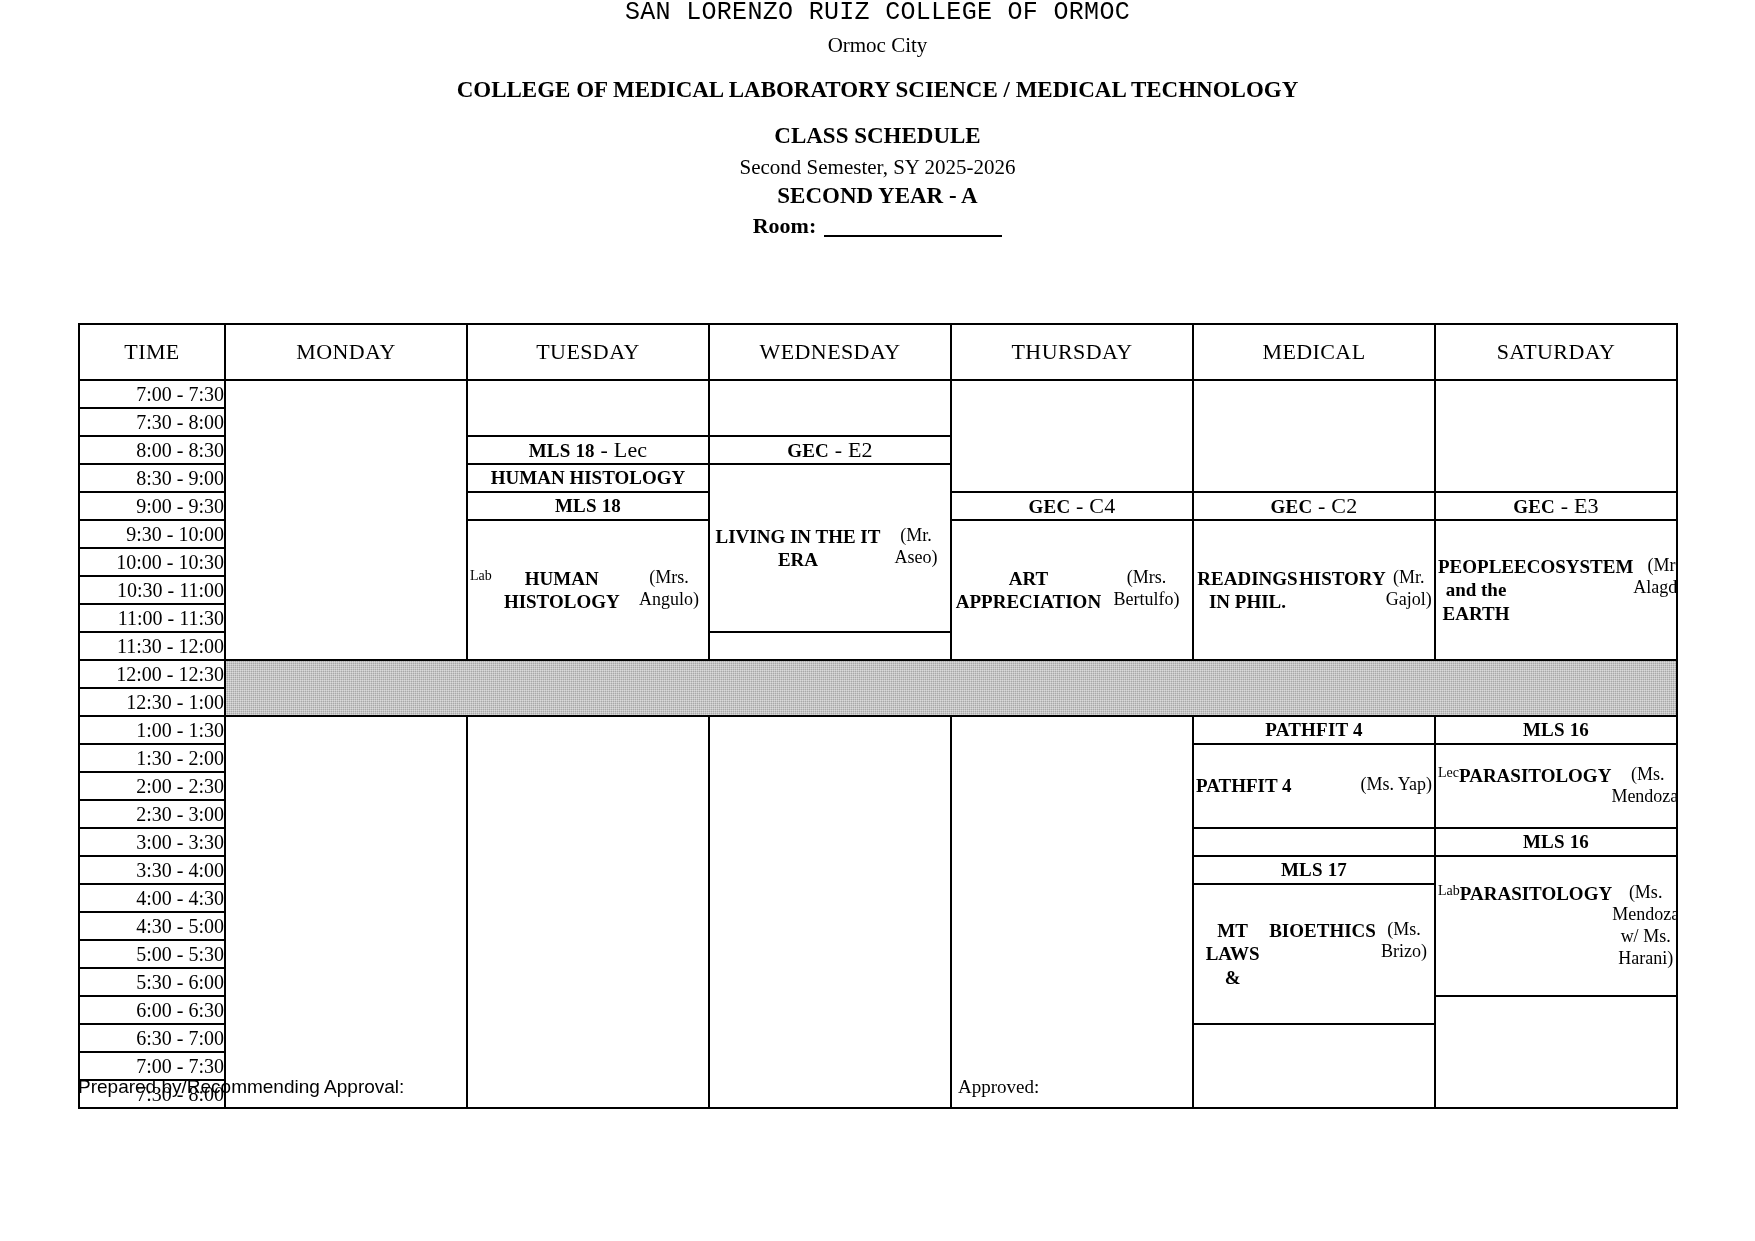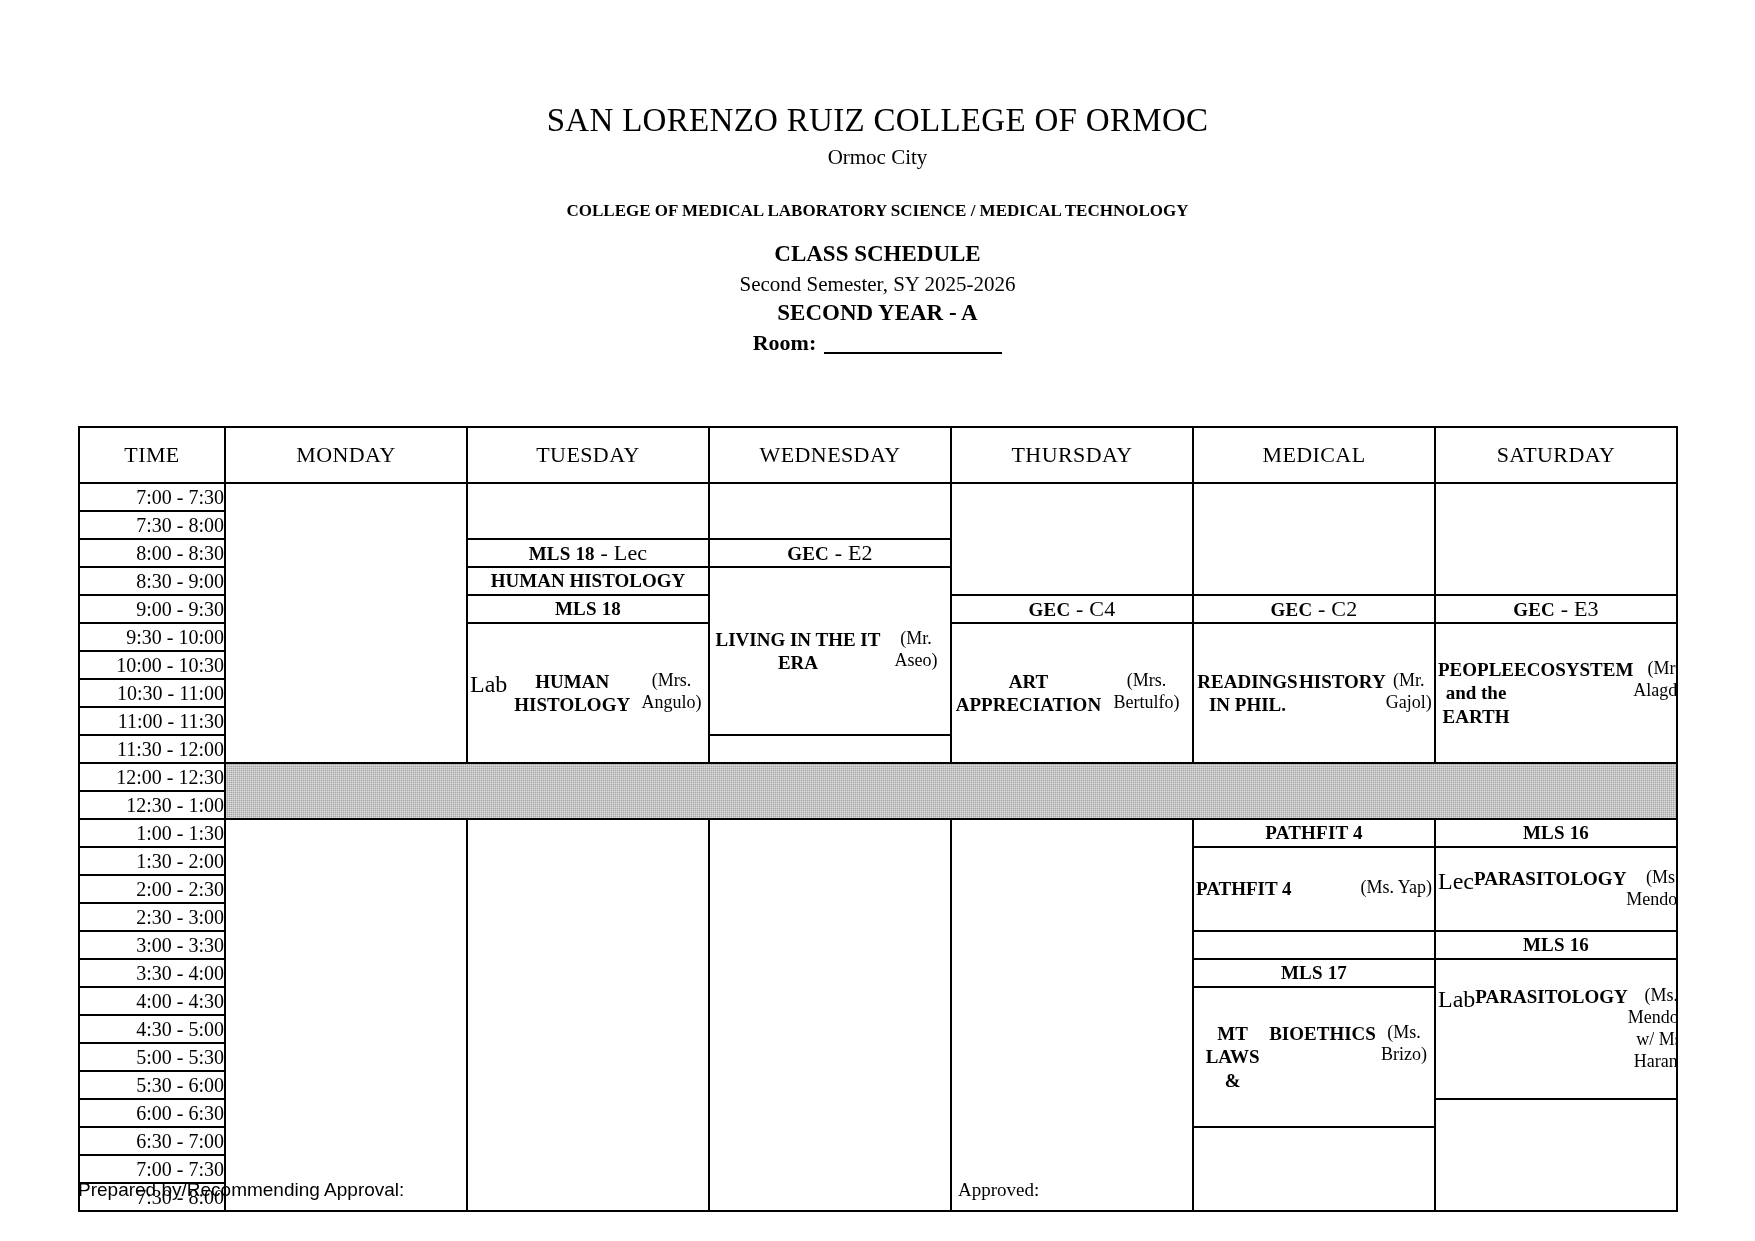--- a/index.html
+++ b/index.html
@@ -7,23 +7,23 @@
     width:1755px;height:1241px;
     background:#ffffff;
     font-family:"Liberation Serif", serif;
     color:#000000;
     overflow:hidden;
   }
   .page{position:relative;width:1755px;height:1241px;}
 
   
   .hdr{ text-align:center; }
-  .hdr .l1{ font-size:33px; letter-spacing:.3px; margin-top:103px; line-height:1.05; }
+  .hdr .l1{ font-size:25px; letter-spacing:.3px; line-height:1.05;font-family:Liberation Mono, monospace; }
   .hdr .l2{ font-size:21px; margin-top:8px; line-height:1.05; }
-  .hdr .l3{ font-size:17px; font-weight:bold; margin-top:34px; line-height:1.05; }
+  .hdr .l3{ font-size:23px; font-weight:bold; margin-top:22px; line-height:1.05; }
   .hdr .l4{ font-size:23px; font-weight:bold; margin-top:22px; line-height:1.05; }
   .hdr .l5{ font-size:21px; margin-top:7px; line-height:1.05; }
   .hdr .l6{ font-size:23px; font-weight:bold; margin-top:6px; line-height:1.05; }
   .roomline{ font-size:22px; font-weight:bold; margin-top:6px; line-height:1.05; }
   .roomline .rule{
      display:inline-block;width:178px;border-bottom:2px solid #000;
      vertical-align:-4px;margin-left:8px;
   }
 
   
@@ -70,21 +70,21 @@
     font-size:20px;
     letter-spacing:.2px;
   }
   .pink .sfx{font-weight:normal;font-size:22px;}
   .green{
     background:#C8DCAE;
     font-size:18px;
     font-weight:bold;
     line-height:1.22;
   }
-  .green .norm{font-weight:normal;font-size:24px;}
+  .green .norm{font-weight:normal;font-size:14px;}
   .green .teach{font-weight:normal;font-size:18px;}
   .cellbox{
     display:flex;flex-direction:row;
     height:100%;width:100%;
     box-sizing:border-box;
     padding:3px 2px 3px 2px;
   }
   .cellbox .spacer{flex:1 1 auto;}
 
   td.lunch{

